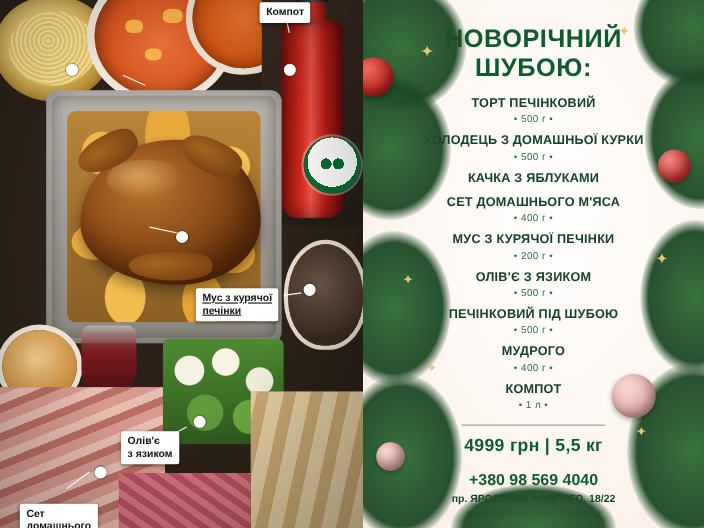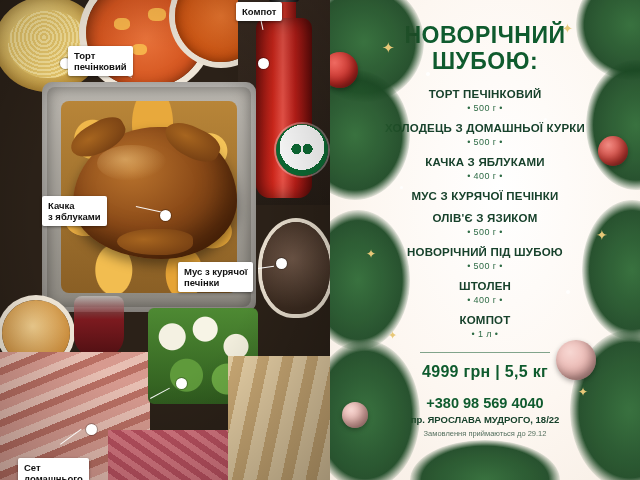--- a/index.html
+++ b/index.html
@@ -368,35 +368,33 @@
 
     <div class="vignette"></div>
   </div>
 
   <div class="leader" style="left:261px;top:18px;width:12px;transform:rotate(78deg);"></div>
   <div class="dot" style="left:258px;top:58px;"></div>
   <div class="callout" style="left:236px;top:2px;">Компот</div>
 
   <div class="leader" style="left:112px;top:68px;width:22px;transform:rotate(24deg);"></div>
   <div class="dot" style="left:60px;top:58px;"></div>
-  <div class="callout" style="left:68px;top:46px;">Торт
-печінковий</div>
 
   <div class="leader" style="left:136px;top:206px;width:26px;transform:rotate(12deg);"></div>
   <div class="dot" style="left:160px;top:210px;"></div>
-  <div class="callout" style="left:42px;top:196px;">Качка
-з яблуками</div>
 
   <div class="leader" style="left:258px;top:268px;width:16px;transform:rotate(-8deg);"></div>
   <div class="dot" style="left:276px;top:258px;"></div>
-  <div class="callout" style="left:178px;top:262px;">Мус з курячої
+  <div class="callout" style="left:178px;top:262px;text-decoration:underline;">Мус з курячої
 печінки</div>
 
   <div class="leader" style="left:150px;top:398px;width:22px;transform:rotate(-28deg);"></div>
   <div class="dot" style="left:176px;top:378px;"></div>
+  <div class="callout" style="left:110px;top:392px;">Олів'є
+з язиком</div>
 
   <div class="leader" style="left:60px;top:444px;width:26px;transform:rotate(-36deg);"></div>
   <div class="dot" style="left:86px;top:424px;"></div>
   <div class="callout" style="left:18px;top:458px;">Сет
 домашнього</div>
 
   <div class="panel">
 
     <div class="branch" style="left:-26px;top:-18px;width:120px;height:120px;"></div>
     <div class="branch" style="left:-30px;top:70px;width:110px;height:130px;"></div>
@@ -437,35 +435,37 @@
           <div class="m-qty">• 500 г •</div>
         </div>
         <div>
           <div class="m-item">ХОЛОДЕЦЬ З ДОМАШНЬОЇ КУРКИ</div>
           <div class="m-qty">• 500 г •</div>
         </div>
         <div>
           <div class="m-item">КАЧКА З ЯБЛУКАМИ</div>
         </div>
         <div>
+          <div class="m-item">СЕТ ДОМАШНЬОГО М'ЯСА</div>
           <div class="m-qty">• 400 г •</div>
         </div>
         <div>
           <div class="m-item">МУС З КУРЯЧОЇ ПЕЧІНКИ</div>
+          <div class="m-qty">• 200 г •</div>
         </div>
         <div>
           <div class="m-item">ОЛІВ'Є З ЯЗИКОМ</div>
           <div class="m-qty">• 500 г •</div>
         </div>
         <div>
-          <div class="m-item">НОВОРІЧНИЙ ПІД ШУБОЮ</div>
+          <div class="m-item">ПЕЧІНКОВИЙ ПІД ШУБОЮ</div>
           <div class="m-qty">• 500 г •</div>
         </div>
         <div>
-          <div class="m-item">ШТОЛЕН</div>
+          <div class="m-item">МУДРОГО</div>
           <div class="m-qty">• 400 г •</div>
         </div>
         <div>
           <div class="m-item">КОМПОТ</div>
           <div class="m-qty">• 1 л •</div>
         </div>
       </div>
 
       <div class="divider"></div>
       <div class="price">4999 грн | 5,5 кг</div>

